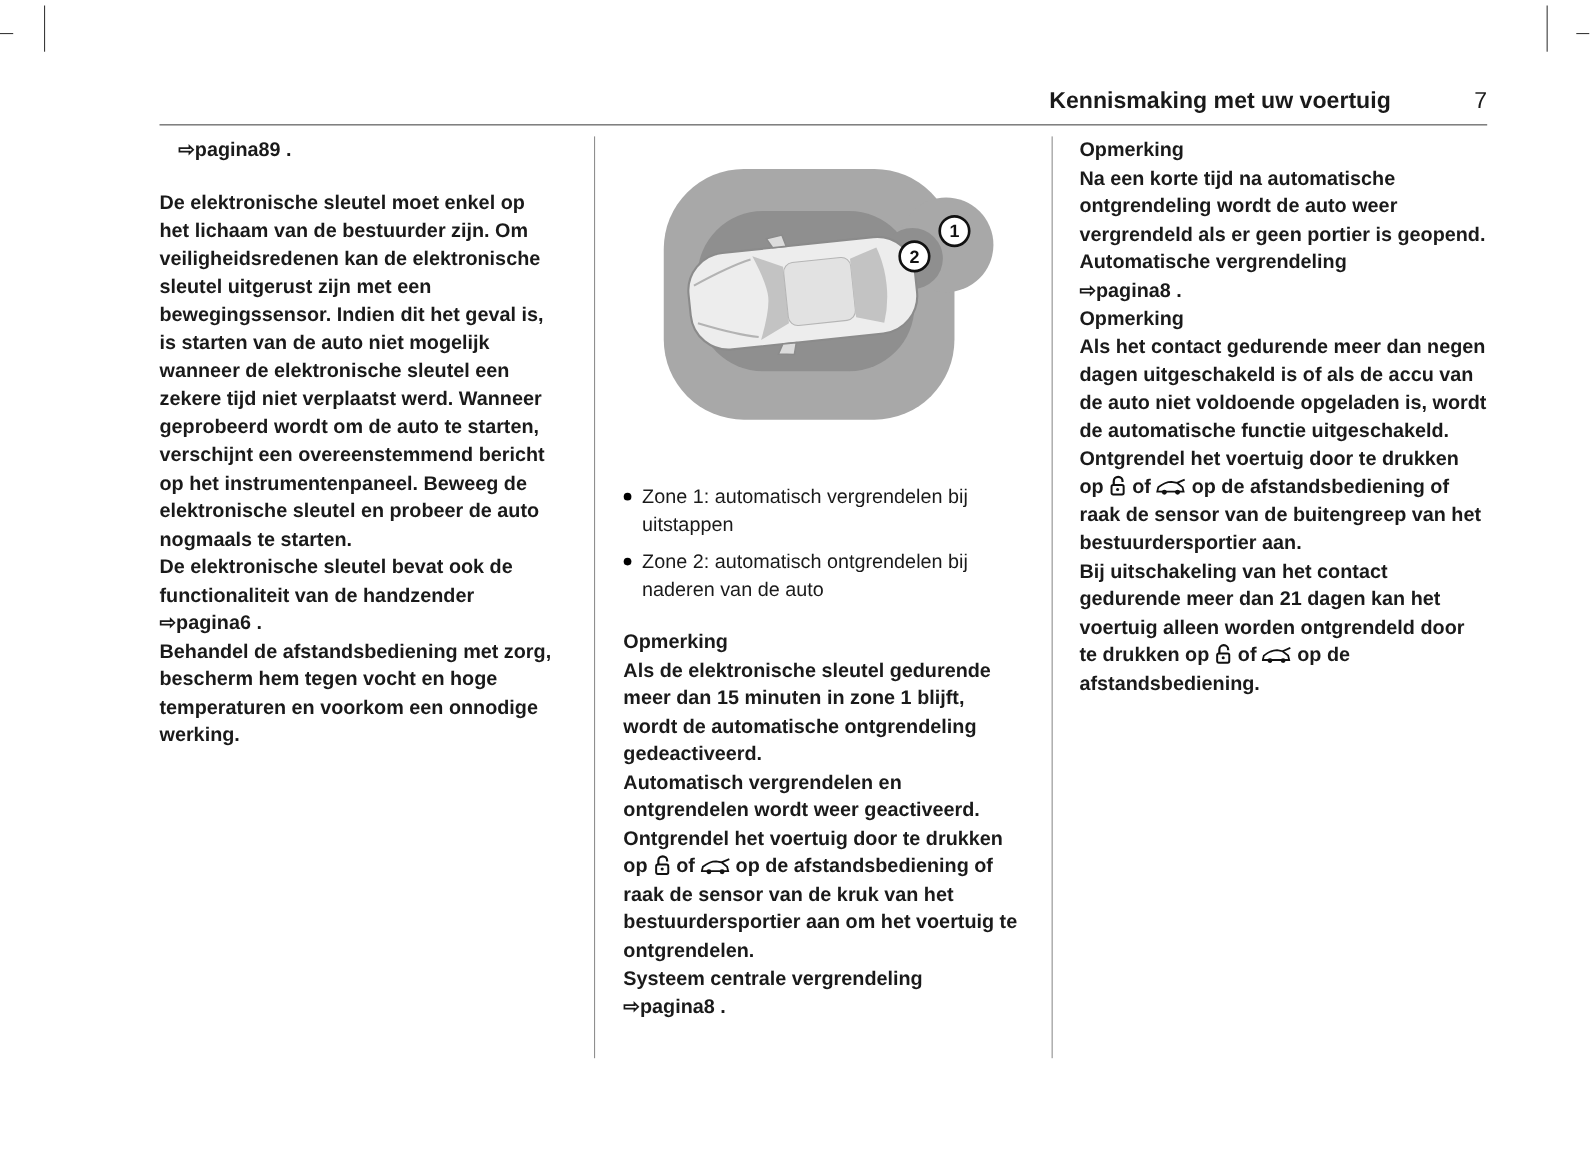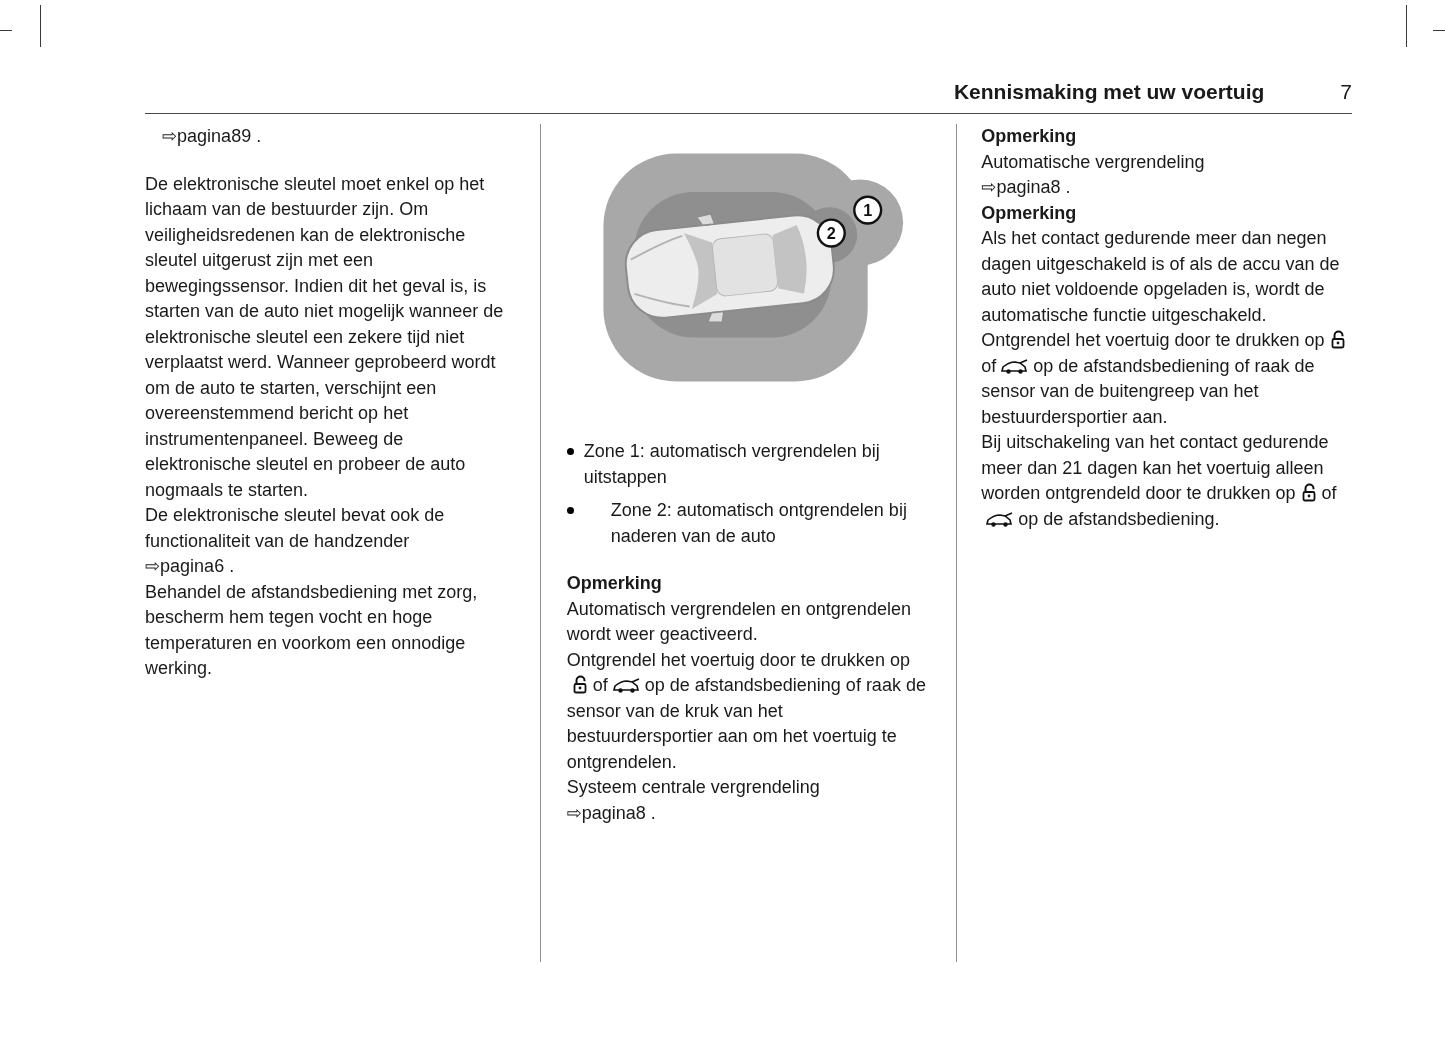--- a/index.html
+++ b/index.html
@@ -23,22 +23,22 @@
 
   .columns{
     position:absolute;left:145px;right:93px;top:124px;bottom:85px;
     display:flex;
   }
   .col{font-size:18px;line-height:25.5px;box-sizing:border-box;}
   .col1{width:32.7%;padding-right:32px;}
   .col2{width:34.6%;padding:0 26px;border-left:1px solid #8f8f8f;border-right:1px solid #8f8f8f;}
   .col3{width:32.7%;padding-left:24px;}
 
-  p{margin:0;}
-  .gap-s{margin-top:8px;gap:27px;}
+  p{margin:0;font-weight:bold;}
+  .gap-s{margin-top:8px;}
   .gap-m{margin-top:22px;}
 
   .bullet{display:flex;}
   .bullet .dot{
     flex:none;width:7px;height:7px;border-radius:50%;background:#000;
     margin:9px 10px 0 0;
   }
   .ref-ind{padding-left:17px;}
   .note-h{font-weight:bold;}
 
@@ -110,20 +110,21 @@
     <div class="bullet">
       <span class="dot"></span>
       <span>Zone 1: automatisch vergrendelen bij uitstappen</span>
     </div>
     <div class="bullet gap-s">
       <span class="dot"></span>
       <span>Zone 2: automatisch ontgrendelen bij naderen van de auto</span>
     </div>
 
     <p class="note-h gap-m">Opmerking</p>
+    <p>Als de elektronische sleutel gedurende meer dan 15 minuten in zone 1 blijft, wordt de automatische ontgrendeling gedeactiveerd.</p>
 
     <p>Automatisch vergrendelen en ontgrendelen wordt weer geactiveerd.</p>
 
     <p>
       <span>Ontgrendel het voertuig door te drukken op</span><span class="inl"><svg width="16" height="20" viewBox="0 0 16 20">
             <path d="M4.5 10 V6.5 a4 4 0 0 1 8 0 V7.2" fill="none" stroke="#111" stroke-width="2"></path>
             <rect x="2.5" y="10" width="11" height="8.5" rx="1.5" fill="#fff" stroke="#111" stroke-width="1.8"></rect>
             <circle cx="8" cy="14" r="1.4" fill="#111"></circle>
           </svg></span><span>of</span><span class="inl"><svg width="27" height="17" viewBox="0 0 27 17">
             <path d="M19 5 L26 2" stroke="#111" stroke-width="1.6" fill="none"></path>
@@ -131,20 +132,21 @@
             <circle cx="7.5" cy="13.5" r="2.2" fill="#111"></circle>
             <circle cx="19.5" cy="13.5" r="2.2" fill="#111"></circle>
           </svg></span><span>op de afstandsbediening of raak de sensor van de kruk van het bestuurdersportier aan om het voertuig te ontgrendelen.</span>
     </p>
     <p>Systeem centrale vergrendeling</p>
     <p>⇨pagina8 .</p>
   </div>
 
   <div class="col col3">
     <p class="note-h">Opmerking</p>
+    <p>Na een korte tijd na automatische ontgrendeling wordt de auto weer vergrendeld als er geen portier is geopend.</p>
     <p>Automatische vergrendeling</p>
     <p>⇨pagina8 .</p>
 
     <p class="note-h">Opmerking</p>
     <p>
       <span>Als het contact gedurende meer dan negen dagen uitgeschakeld is of als de accu van de auto niet voldoende opgeladen is, wordt de automatische functie uitgeschakeld. Ontgrendel het voertuig door te drukken op</span><span class="inl"><svg width="16" height="20" viewBox="0 0 16 20">
             <path d="M4.5 10 V6.5 a4 4 0 0 1 8 0 V7.2" fill="none" stroke="#111" stroke-width="2"></path>
             <rect x="2.5" y="10" width="11" height="8.5" rx="1.5" fill="#fff" stroke="#111" stroke-width="1.8"></rect>
             <circle cx="8" cy="14" r="1.4" fill="#111"></circle>
           </svg></span><span>of</span><span class="inl"><svg width="27" height="17" viewBox="0 0 27 17">

